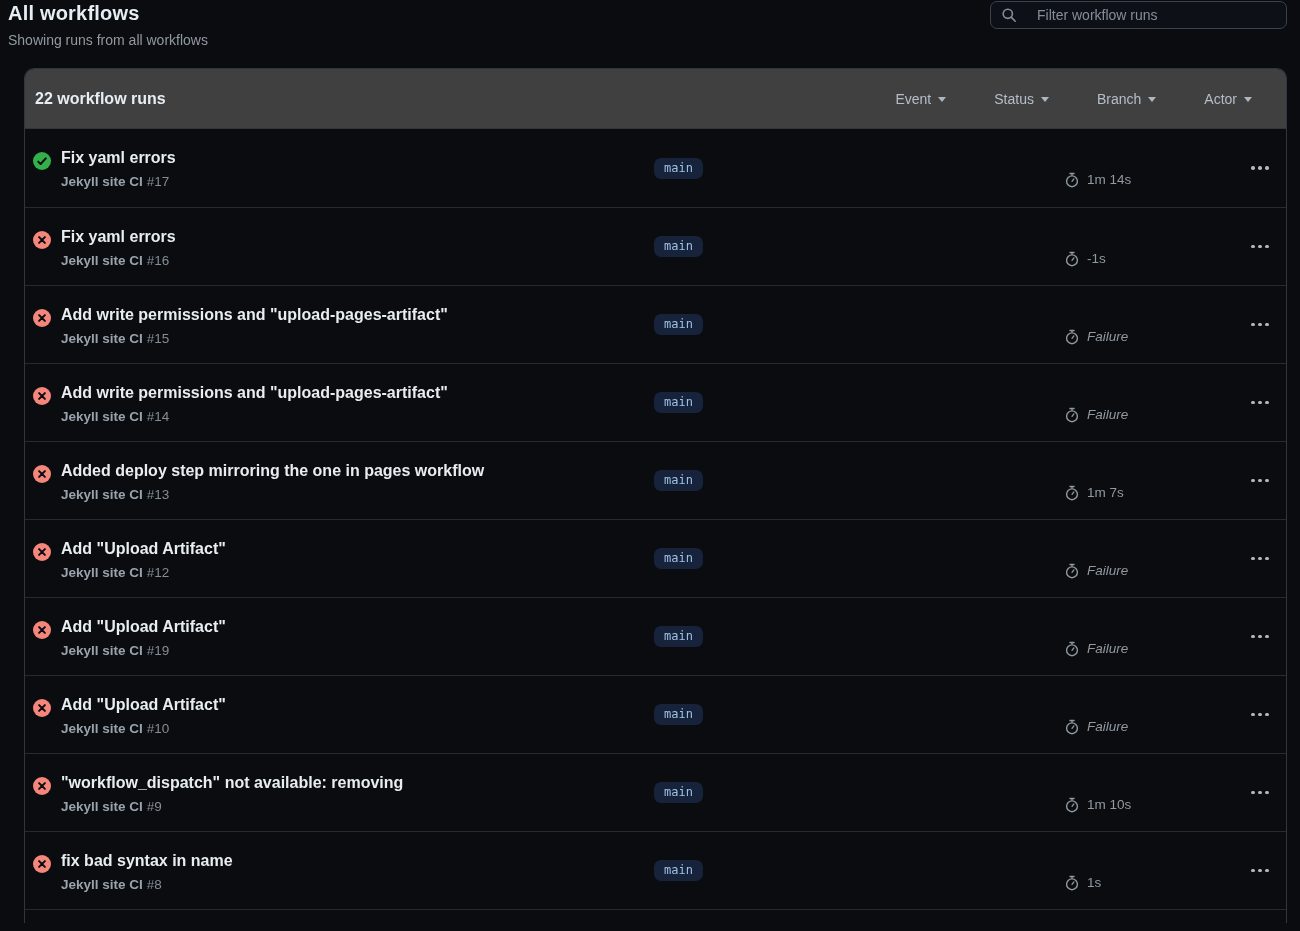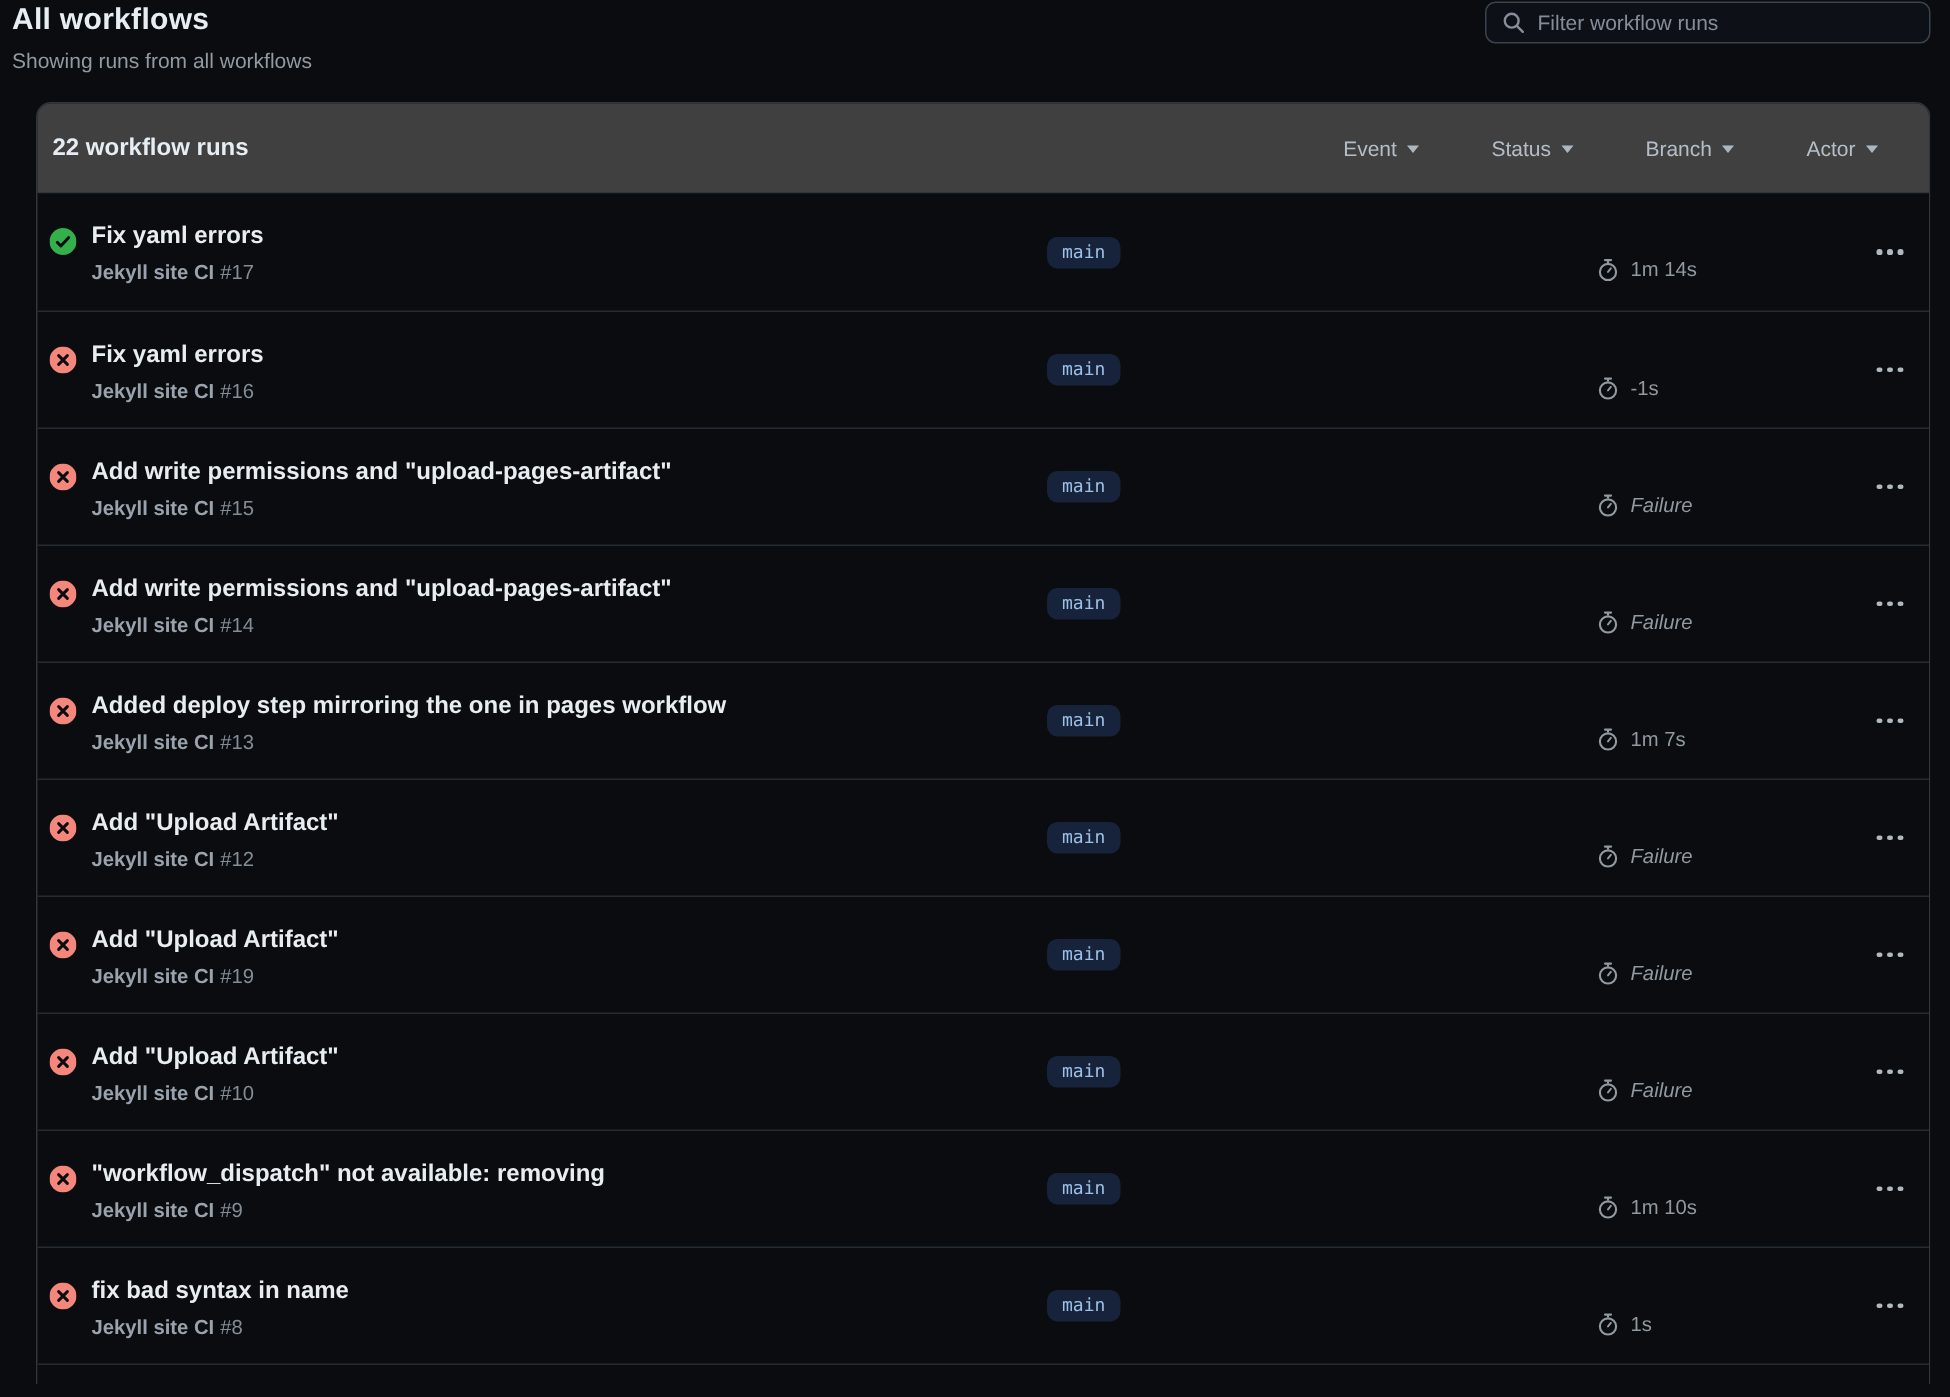--- a/index.html
+++ b/index.html
@@ -10,21 +10,21 @@
     color:#e8edf2;
     position:relative;
   }
   
   .top { position:relative; padding:2px 0 0 8px; height:68px; }
   .page-title { font-size:20px; font-weight:600; color:#e6edf3; letter-spacing:.2px; }
   .page-subtitle { margin-top:7px; font-size:14px; color:#9199a1; }
   .filter-box {
     position:absolute; top:1px; right:13px;
     width:297px; height:28px;
-    display:flex; align-items:center; gap:8px;
+    display:flex; align-items:center; gap:20px;
     padding:0 10px;
     background:#0d1117; border:1px solid #3a424c; border-radius:7px;
   }
   .filter-box input {
     flex:1; background:transparent; border:none; outline:none;
     color:#c9d1d9; font-size:14px; font-family:inherit;
   }
   .filter-box input::placeholder { color:#858e98; }
 
   
@@ -70,21 +70,20 @@
   .wf-link { color:#9aa3ad; font-weight:700; text-decoration:none; }
   .run-number { color:#838d97; margin-left:4px;margin-top:24px; }
   .cell-branch { }
   .branch-badge {
     display:inline-block;
     font-family:"DejaVu Sans Mono","Liberation Mono",monospace;
     font-size:12px; color:#9ec1e8;
     background:#16233a;
     padding:3px 10px 4px;
     border-radius:7px;
-    margin-left:44px;
   }
   .cell-meta {
     display:flex; gap:7px;
     padding-left:30px; margin-top:24px;
     font-size:13.5px; color:#9199a1;
   }
   .cell-meta.italic .dur-text { font-style:italic; }
   .cell-kebab { display:flex; justify-content:center; }
   .kebab { display:flex; gap:3.5px; cursor:pointer; padding:6px 2px; }
   .kebab i { width:3.5px; height:3.5px; border-radius:50%; background:#b0b8c0; }

